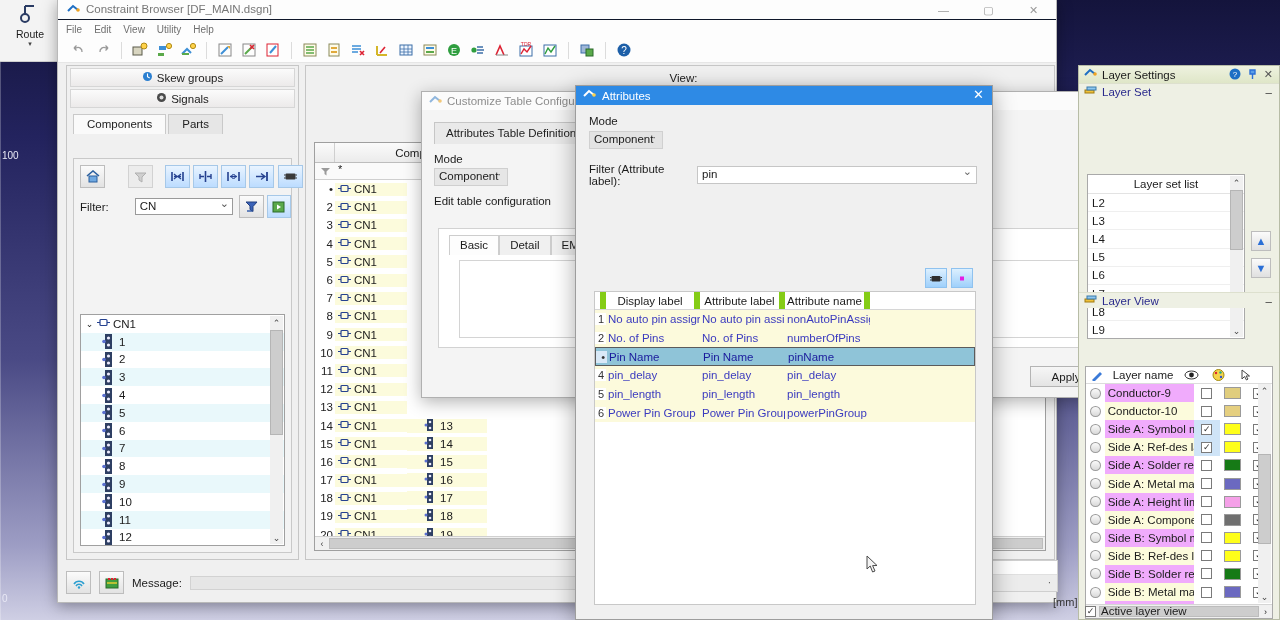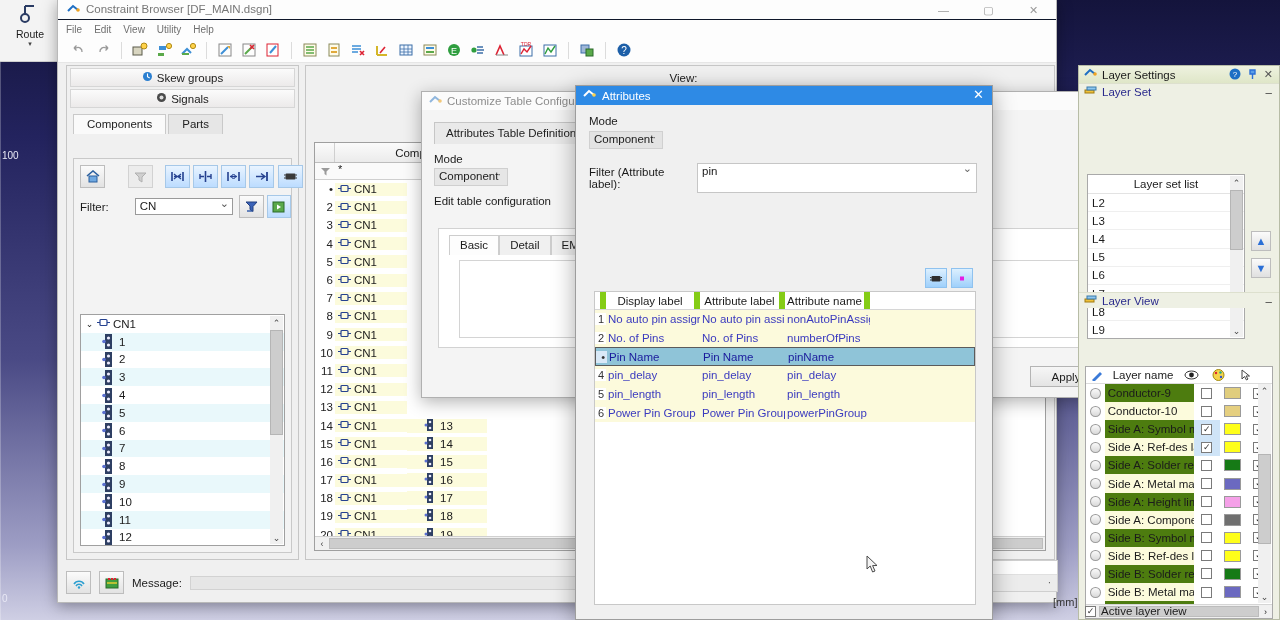--- a/index.html
+++ b/index.html
@@ -115,21 +115,21 @@
   #dlgAttr { position:absolute; left:575px; top:85px; width:418px; height:535px; background:#f0f0f0; border:1px solid #9d9d9d;
              box-shadow:0 6px 22px rgba(0,0,0,.33); }
   #dlgAttr .atitle { height:19px; background:#2e8ae5; color:#fff; display:flex; align-items:center; gap:6px; padding-left:7px; font-size:11.5px;}
   #dlgAttr .aclose { position:absolute; right:8px; top:2px; color:#fff; font-size:13px; line-height:13px;}
   .amode { font-size:11.5px; padding:10px 0 0 13px;}
   .acombo { margin:4px 0 0 13px; width:74px; height:18px; background:#e3e3e3; border:1px solid #d0d0d0; font-size:11.5px;
             padding:1px 0 0 4px; position:relative;}
   .acombo:after{ content:"·"; position:absolute; right:6px; top:-1px; color:#555;}
   .filterrow { display:flex; align-items:center; margin:14px 0 0 13px; }
   .filterrow .l { font-size:11.5px; width:108px;}
-  .finput { width:280px; height:30px; background:#fff; border:1px solid #c6c6c6; font-size:11.5px; padding:1px 16px 0 4px; position:relative;}
+  .finput { width:280px; height:18px; background:#fff; border:1px solid #c6c6c6; font-size:11.5px; padding:1px 16px 0 4px; position:relative;}
   .finput:after{ content:"⌄"; position:absolute; right:4px; top:-2px; color:#666; font-size:11px;}
   .abtns { position:absolute; right:19px; top:182px; display:flex; gap:4px;}
   .abtn { width:22px; height:20px; border:1px solid #8fc2ef; background:linear-gradient(180deg,#dcf0ff,#9fd0fb);
           display:flex; align-items:center; justify-content:center;}
   .atable { position:absolute; left:18px; top:205px; width:382px; bottom:14px; background:#fff; border:1px solid #c8c8c8; overflow:hidden;}
   .ahead { height:18px; display:flex; font-size:11.5px; border-bottom:1px solid #d6d6d6;}
   .ahead .c { display:flex; align-items:center; justify-content:center; border-right:6px solid #84cc16;}
   .arow { height:18.6px; display:flex; font-size:11.5px; background:#fcfadc; align-items:center; color:#3b3bbf;}
   .arow .n { width:11px; text-align:right; color:#333; background:#fff; padding-right:2px; font-size:11px;}
   .arow .c { overflow:hidden; white-space:nowrap; padding-left:2px;}
@@ -144,21 +144,21 @@
               background:#eef0e4; border-top:1px solid #dde0ce;}
   .sect-hdr .mn { margin-left:auto; padding-right:7px; color:#333;}
   .lslist { position:absolute; left:8px; top:108px; width:158px; height:165px; background:#fff; border:1px solid #a9a9a9; overflow:hidden;}
   .ls-head { height:19px; display:flex; align-items:center; justify-content:center; font-size:11.5px; border-bottom:1px solid #e3e3e3;}
   .ls-row { height:18.2px; display:flex; align-items:center; padding-left:4px; font-size:11.5px; border-bottom:1px solid #efefef;}
   .arrbtn { position:absolute; right:8px; width:20px; height:20px; background:linear-gradient(180deg,#fbfbfb,#e0e0e0);
             border:1px solid #bdbdbd; display:flex; align-items:center; justify-content:center; color:#2b6fd6; font-size:11px;}
   .lvlist { position:absolute; left:6px; top:300px; right:6px; height:253px; background:#fff; border:1px solid #a9a9a9; overflow:hidden;}
   .lv-head { height:17px; display:flex; align-items:center; font-size:11.5px; border-bottom:1px solid #dcdcdc; background:#fff;}
   .lv-row { height:18.1px; display:flex; align-items:center; font-size:11.5px; }
-  .lv-row .nm { width:92px; background:#4d7c0f; padding-left:3px; overflow:hidden; white-space:nowrap; height:100%; display:flex; align-items:center;}
+  .lv-row .nm { width:92px; background:#f0abfc; padding-left:3px; overflow:hidden; white-space:nowrap; height:100%; display:flex; align-items:center;}
   .lv-row.alt .nm { background:#fcfbdc;}
   .lv-row .cell { width:27px; display:flex; align-items:center; justify-content:center; height:100%;}
   .cb { width:11px; height:11px; border:1px solid #7a7a7a; background:#fff; font-size:9px; line-height:9px; text-align:center; color:#333;}
   .swatch { width:17px; height:12px; border:1px solid #9a9a9a;}
   .radio { width:11px; height:11px; border-radius:50%; border:1px solid #9d9d9d; background:linear-gradient(180deg,#fafafa,#d9d9d9); margin:0 4px 0 4px;}
   .activelv { position:absolute; left:6px; bottom:2px; display:flex; align-items:center; gap:5px; font-size:11.5px;}
 
   
   #statusbar { position:absolute; left:8px; top:563px; width:989px; height:32px; }
   .msg-label { font-size:11.5px;}

